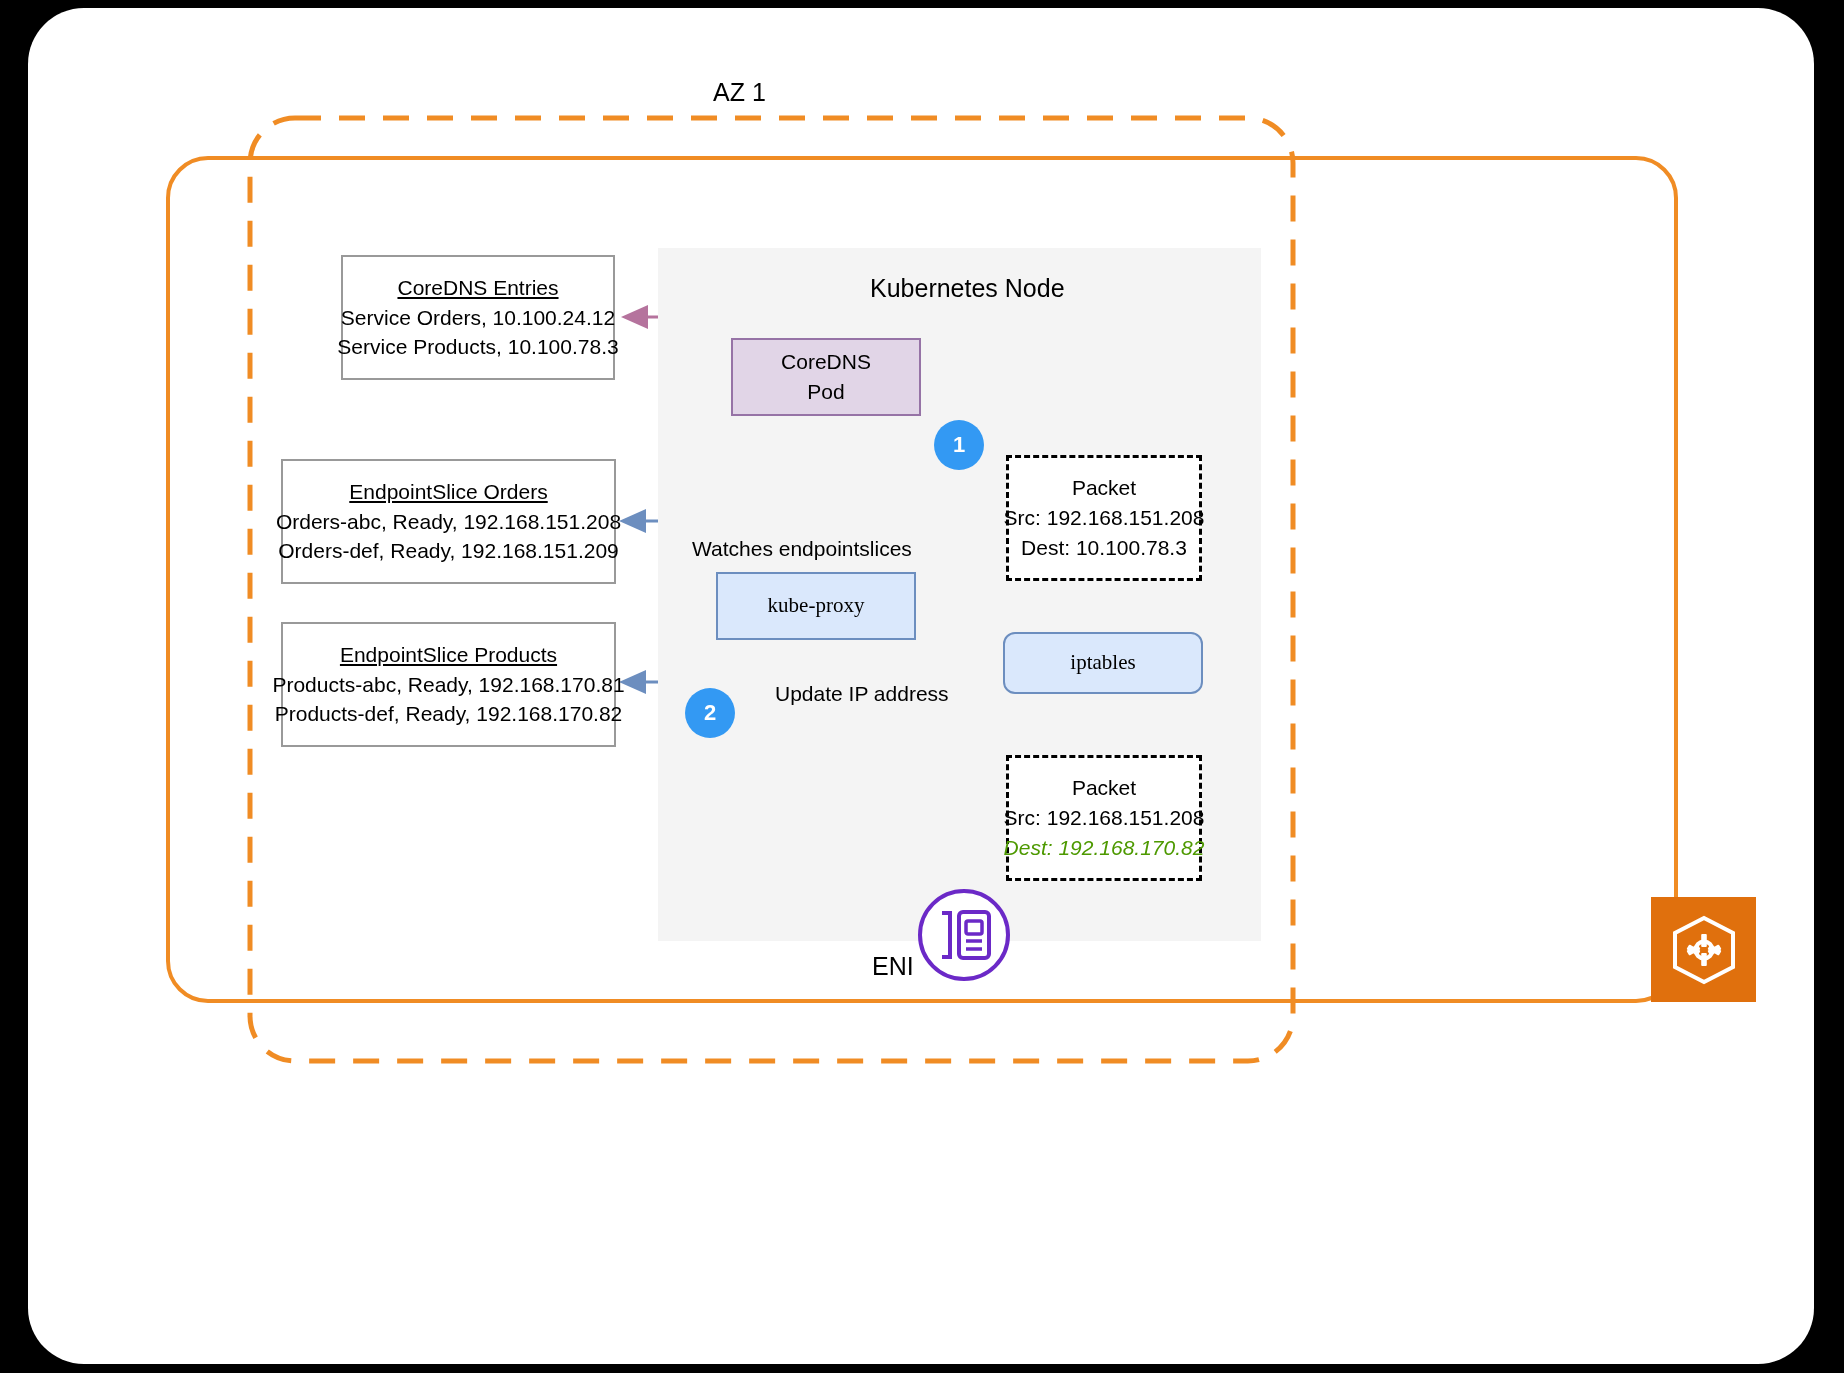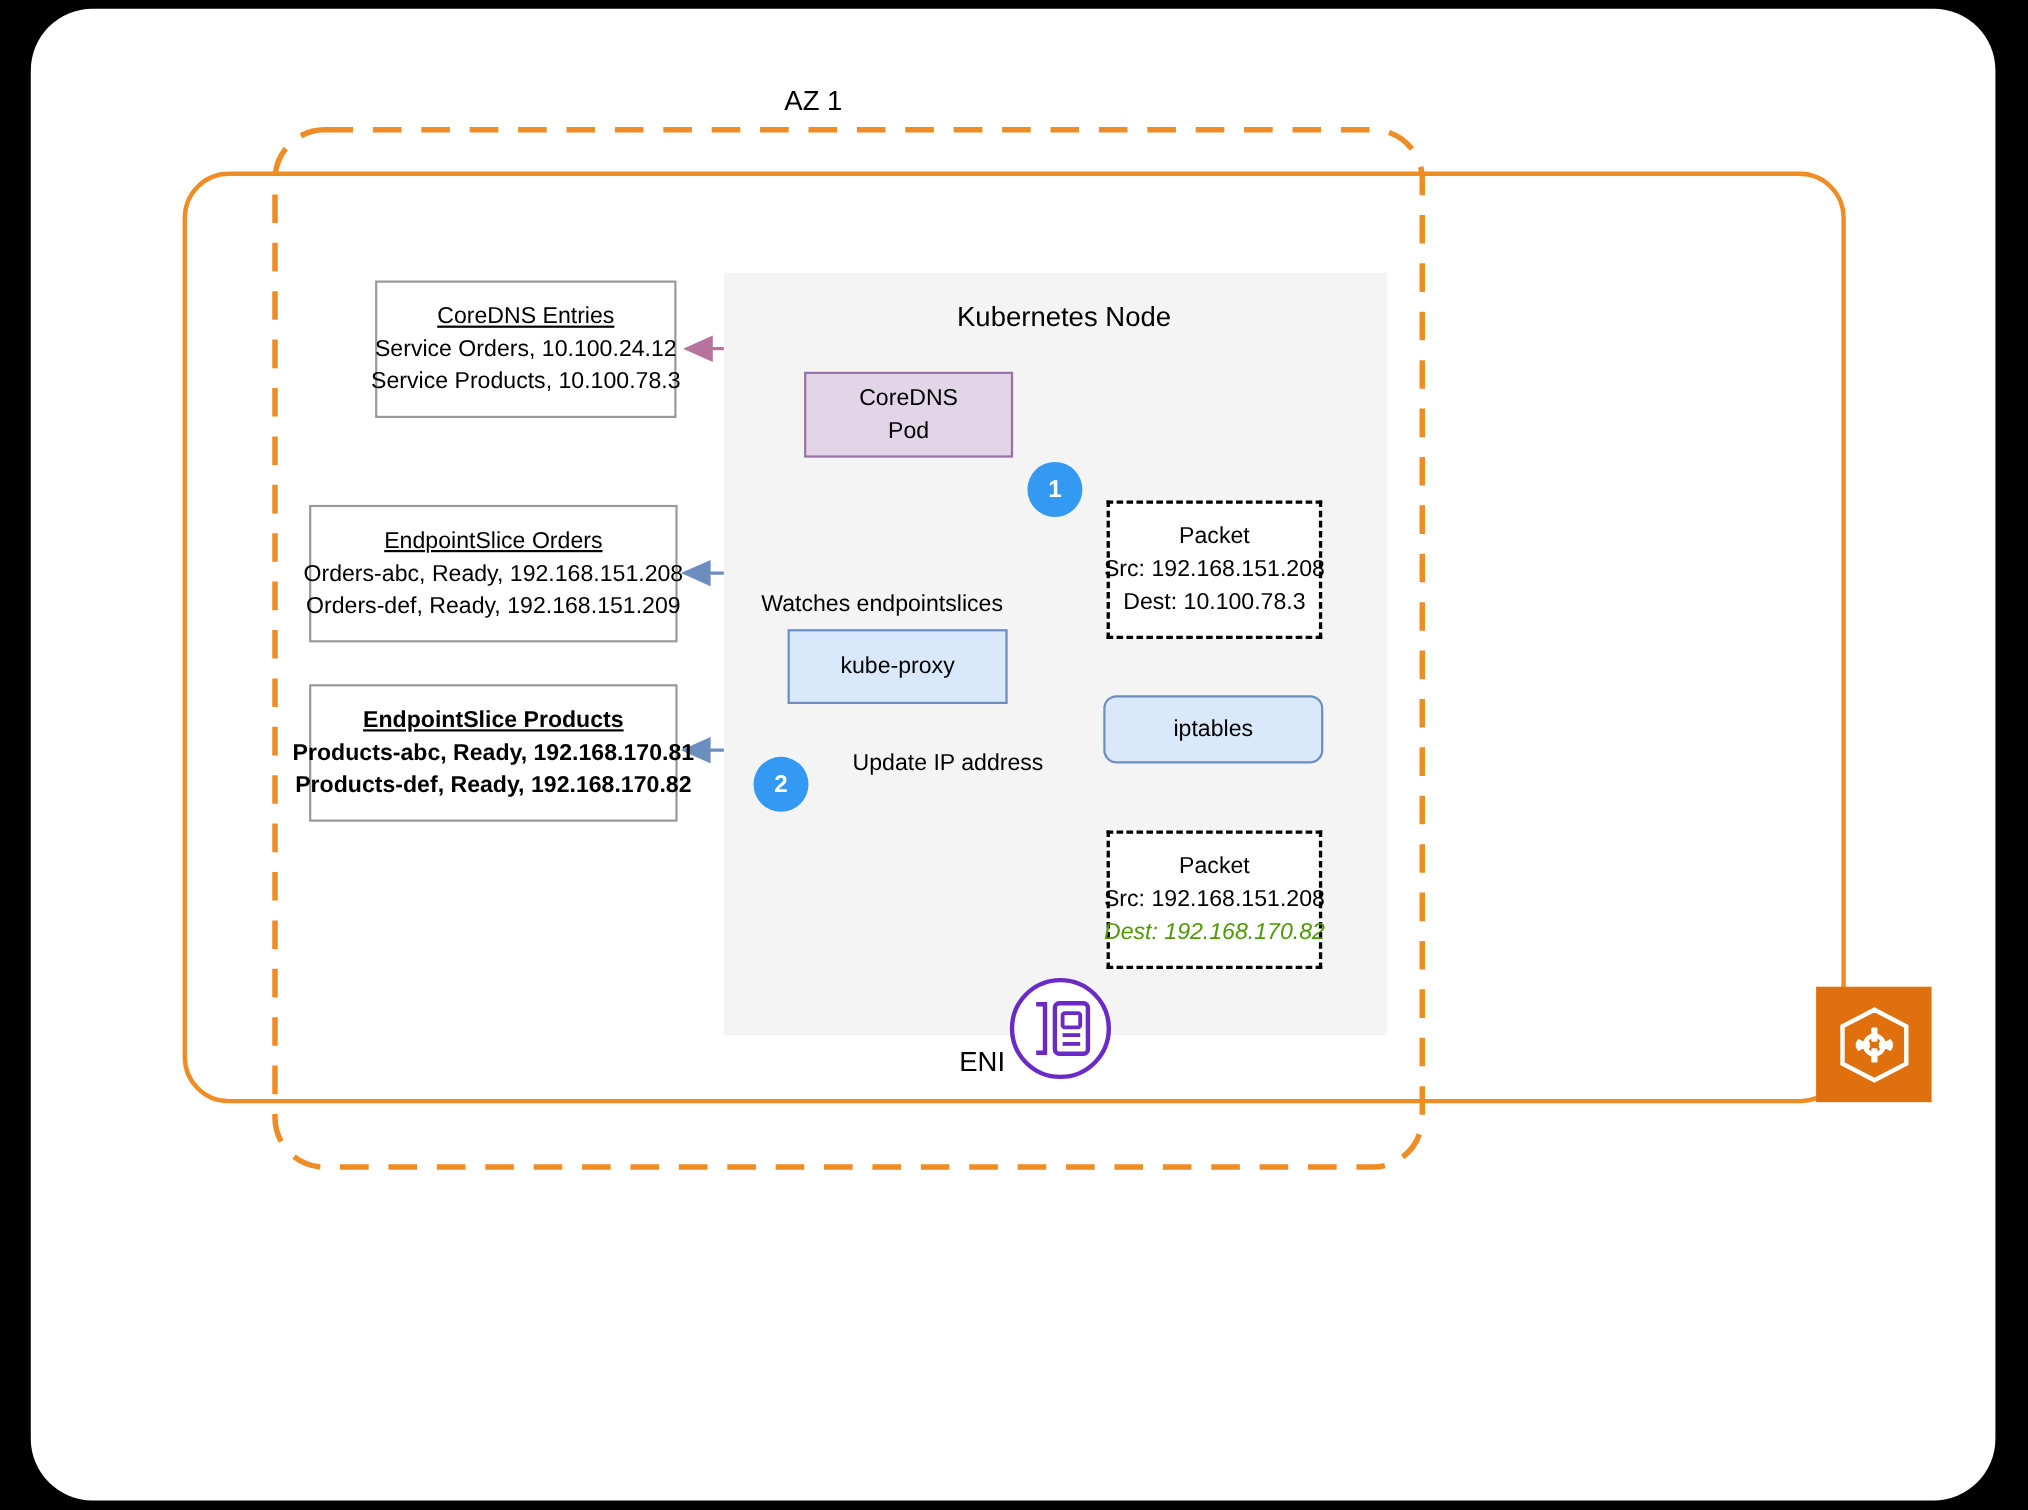--- a/index.html
+++ b/index.html
@@ -10,21 +10,21 @@
   .node{position:absolute;box-sizing:border-box;display:flex;flex-direction:column;align-items:center;justify-content:center;text-align:right;}
   .t{font-size:21px;color:#000;line-height:1.42;white-space:nowrap;}
   .t.title{text-decoration:underline;}
   .t.green{color:#4d9900;font-style:italic;}
   .plain-box{border:2px solid #999999;background:#ffffff;}
   .dashed-box{border:3px dashed #000000;background:#ffffff;}
   .k8s-node{position:absolute;background:#f4f4f4;}
   .k8s-title{position:absolute;font-size:25px;color:#000;white-space:nowrap;}
   .coredns-pod{border:2px solid #9673a6;background:#e1d5e7;}
   .orders-pod{border:2px solid #d6b656;background:#fff2cc;}
-  .blue-box{border:2px solid #6c8ebf;background:#dae8fc;}
+  .blue-box{border:2px solid #6c8ebf;background:#dae8fc;font-family:Liberation Serif, serif;}
   .blue-box.round{border-radius:12px;}
   .badge{position:absolute;width:50px;height:50px;border-radius:50%;background:#3399f3;color:#fff;display:flex;align-items:center;justify-content:center;font-size:22px;font-weight:bold;}
   .az-label{position:absolute;font-size:25px;color:#000;white-space:nowrap;text-align:right;}
   .edge-label{position:absolute;font-size:21px;color:#000;white-space:nowrap;}
   .eni-label{position:absolute;font-size:25px;color:#000;white-space:nowrap;}
   .eks-logo{position:absolute;background:#e0700d;display:flex;align-items:center;justify-content:center;}
 </style>
 </head>
 <body>
 
@@ -80,21 +80,21 @@
     <div class="t">Service Orders, 10.100.24.12</div>
     <div class="t">Service Products, 10.100.78.3</div>
   </div>
 
   <div class="node plain-box" style="left:281px;top:459px;width:335px;height:125px;">
     <div class="t title">EndpointSlice Orders</div>
     <div class="t">Orders-abc, Ready, 192.168.151.208</div>
     <div class="t">Orders-def, Ready, 192.168.151.209</div>
   </div>
 
-  <div class="node plain-box" style="left:281px;top:622px;width:335px;height:125px;font-weight:bold;">
+  <div class="node plain-box" style="left:281px;top:622px;width:335px;height:125px;">
     <div class="t title">EndpointSlice Products</div>
     <div class="t">Products-abc, Ready, 192.168.170.81</div>
     <div class="t">Products-def, Ready, 192.168.170.82</div>
   </div>
 
   <div class="node coredns-pod" style="left:731px;top:338px;width:190px;height:78px;">
     <div class="t">CoreDNS</div>
     <div class="t">Pod</div>
   </div>
 

